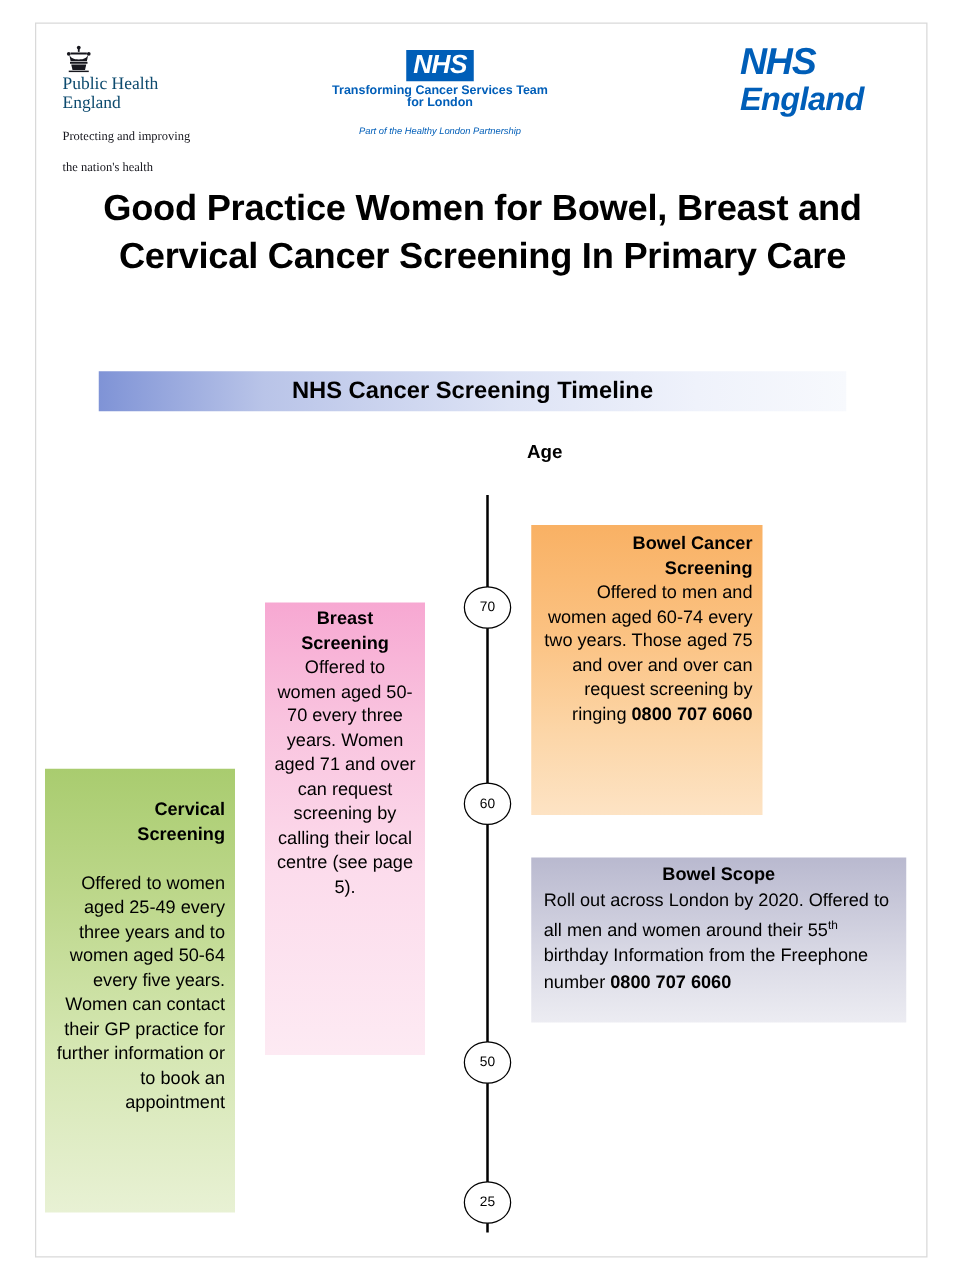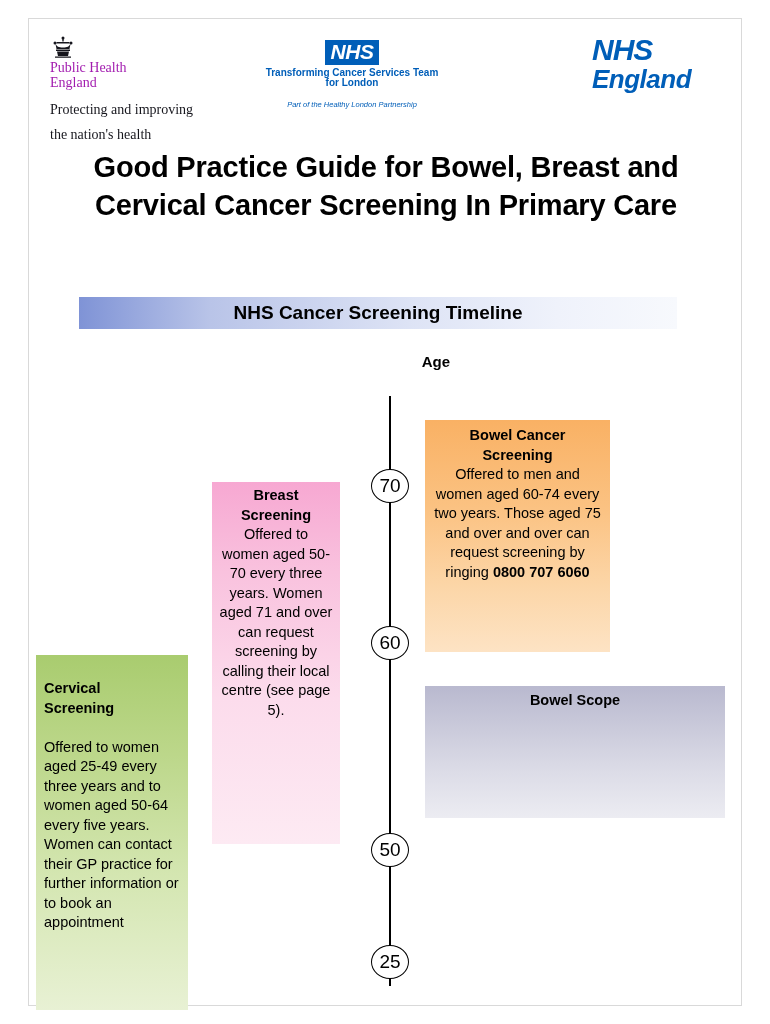--- a/index.html
+++ b/index.html
@@ -39,26 +39,26 @@
   }
   .phe-crown {
     width: 26px;
     height: 22px;
     margin-bottom: 2px;
     display: block;
   }
   .phe-name {
     font-size: 14px;
     line-height: 15px;
-    color: #a21caf;
+    color: #0c4a6e;
     font-family: "Liberation Serif", serif;
   }
   .phe-strap {
     margin-top: 14px;
-    font-size: 14px;
+    font-size: 10px;
     line-height: 11px;
     color: #16161d;
     font-family: "Liberation Serif", serif;
   }
 
   .tcst-logo {
     position: absolute;
     left: 262px;
     top: 40px;
     width: 180px;
@@ -162,21 +162,21 @@
     height: 590px;
     background: #000000;
   }
   .age-node {
     position: absolute;
     width: 38px;
     height: 34px;
     border: 1.5px solid #000000;
     border-radius: 50%;
     background: #ffffff;
-    font-size: 19px;
+    font-size: 11px;
     display: flex;
     align-items: center;
     justify-content: center;
     box-sizing: border-box;
   }
   .node-70 { left: 371px; top: 469px; }
   .node-60 { left: 371px; top: 626px; }
   .node-50 { left: 371px; top: 833px; text-align: center; }
   .node-25 { left: 371px; top: 945px; }
 
@@ -191,41 +191,40 @@
     font-weight: bold;
     display: block;
   }
 
   .box-bowel {
     left: 425px;
     top: 420px;
     width: 185px;
     height: 232px;
     background: linear-gradient(to bottom, #f9b164 0%, #fbc282 38%, #fcd6a8 72%, #fde3c4 100%);
-    text-align: center;
+    text-align: right;
     padding: 6px 8px 6px 8px;
   }
   .box-breast {
     left: 212px;
     top: 482px;
     width: 128px;
     height: 362px;
     background: linear-gradient(to bottom, #f7a8d2 0%, #f9c2de 25%, #fcdcec 60%, #fdeaf3 100%);
     text-align: center;
     padding: 4px 7px 6px 7px;
   }
   .box-cervical {
     left: 36px;
     top: 615px;
     width: 152px;
     height: 355px;
     background: linear-gradient(to bottom, #a9cc6f 0%, #bcd78a 28%, #d4e6b1 62%, #e8f1d4 100%);
-    text-align: left;
+    text-align: right;
     padding: 24px 8px 6px 8px;
-    margin-top: 40px;
   }
   .box-bowelscope {
     left: 425px;
     top: 686px;
     width: 300px;
     height: 132px;
     background: linear-gradient(to bottom, #b9b9cf 0%, #c9c9da 30%, #dcdce7 65%, #ececf2 100%);
     text-align: left;
     padding: 5px 10px 15px 10px;
   }
@@ -268,21 +267,21 @@
     <span class="nhs-blue-box">NHS</span>
     <div class="tcst-line1">Transforming Cancer Services Team for London</div>
     <div class="tcst-line2">Part of the Healthy London Partnership</div>
   </div>
 
   <div class="nhs-england-logo">
     <div class="nhse-top">NHS</div>
     <div class="nhse-bottom">England</div>
   </div>
 
-  <div class="doc-title">Good Practice Guide for Bowel, Breast and Cervical Cancer Screening In Primary Care</div>
+  <div class="doc-title">Good Practice Women for Bowel, Breast and Cervical Cancer Screening In Primary Care</div>
 
   <div class="banner">
     <span>NHS Cancer Screening Timeline</span>
   </div>
 
   <div class="age-label">Age</div>
   <div class="timeline-line"></div>
 
   <div class="age-node node-70">
     <span>70</span>
@@ -311,14 +310,17 @@
 
   <div class="info-box box-cervical">
     <span class="box-title">Cervical</span>
     <span class="box-title">Screening</span>
     <br>
     <span>Offered to women aged 25-49 every three years and to women aged 50-64 every five years. Women can contact their GP practice for further information or to book an appointment</span>
   </div>
 
   <div class="info-box box-bowelscope">
     <span class="box-title">Bowel Scope</span>
+    <span class="bs-body">
+      <span>Roll out across London by 2020. Offered to all men and women around their 55</span><sup>th</sup><span> birthday Information from the Freephone number </span><span class="bold-inline">0800 707 6060</span>
+    </span>
   </div>
 </div>
 
 </body></html>

